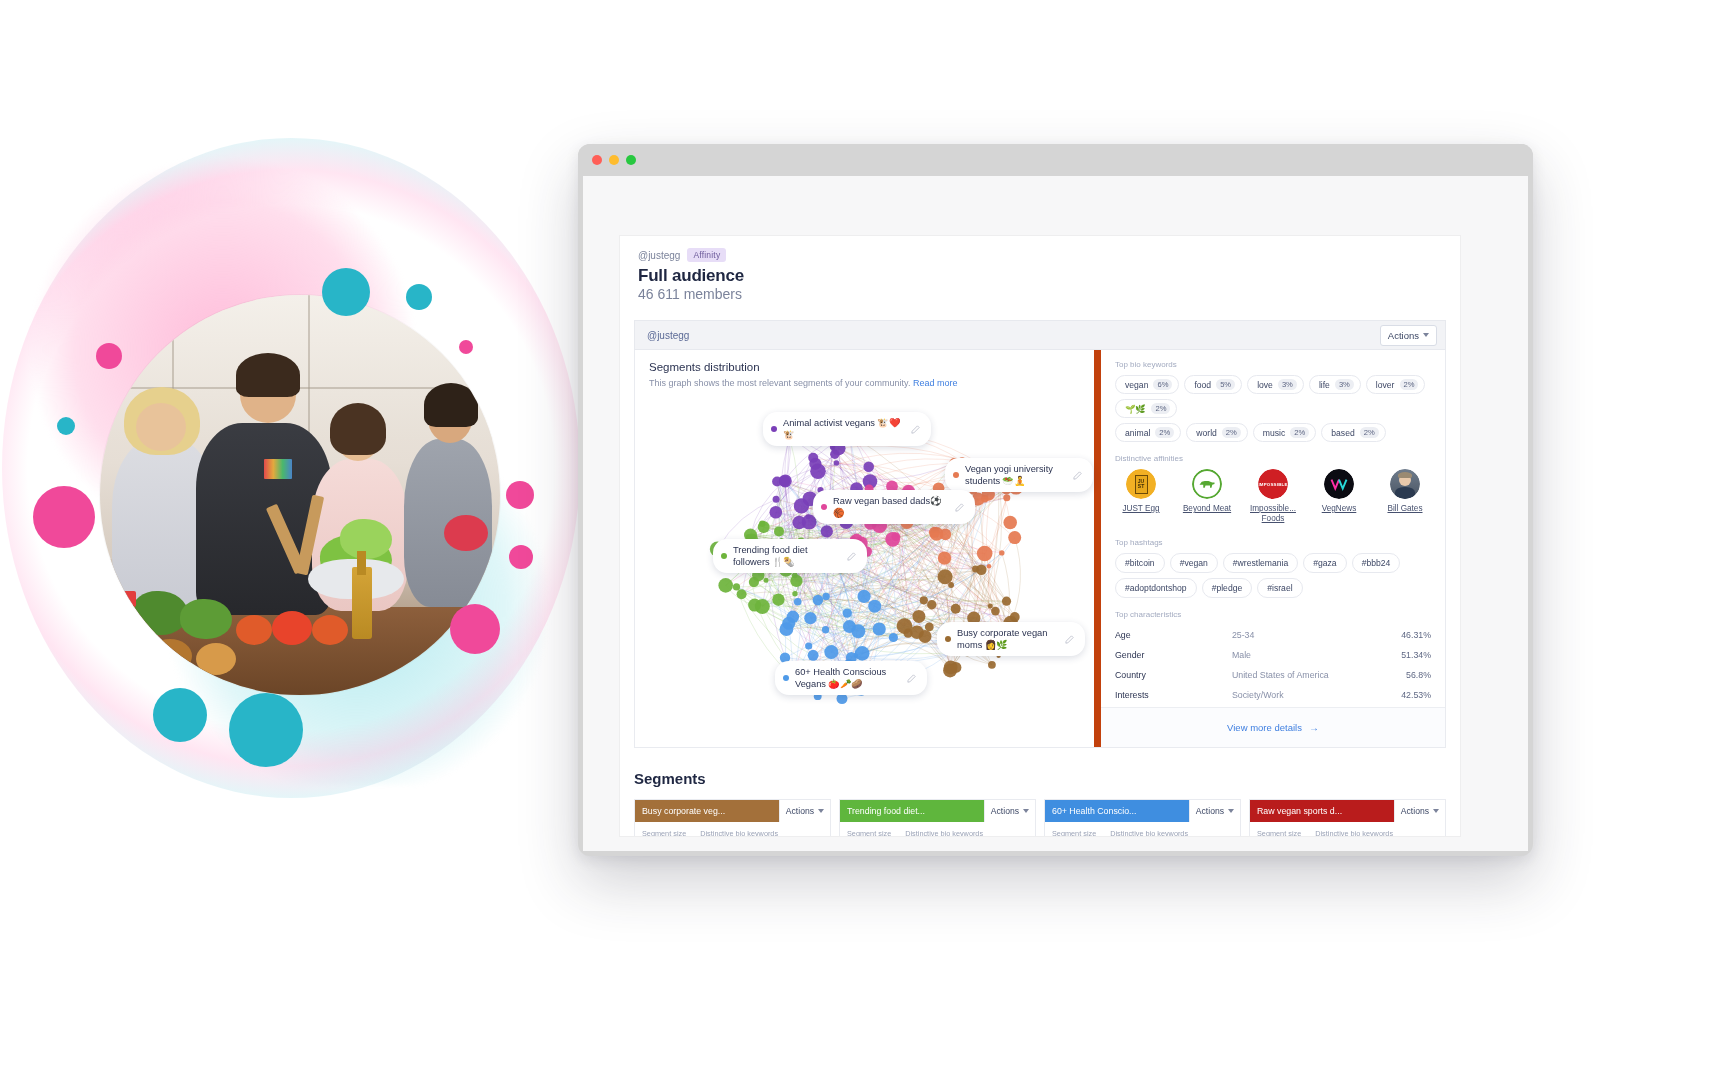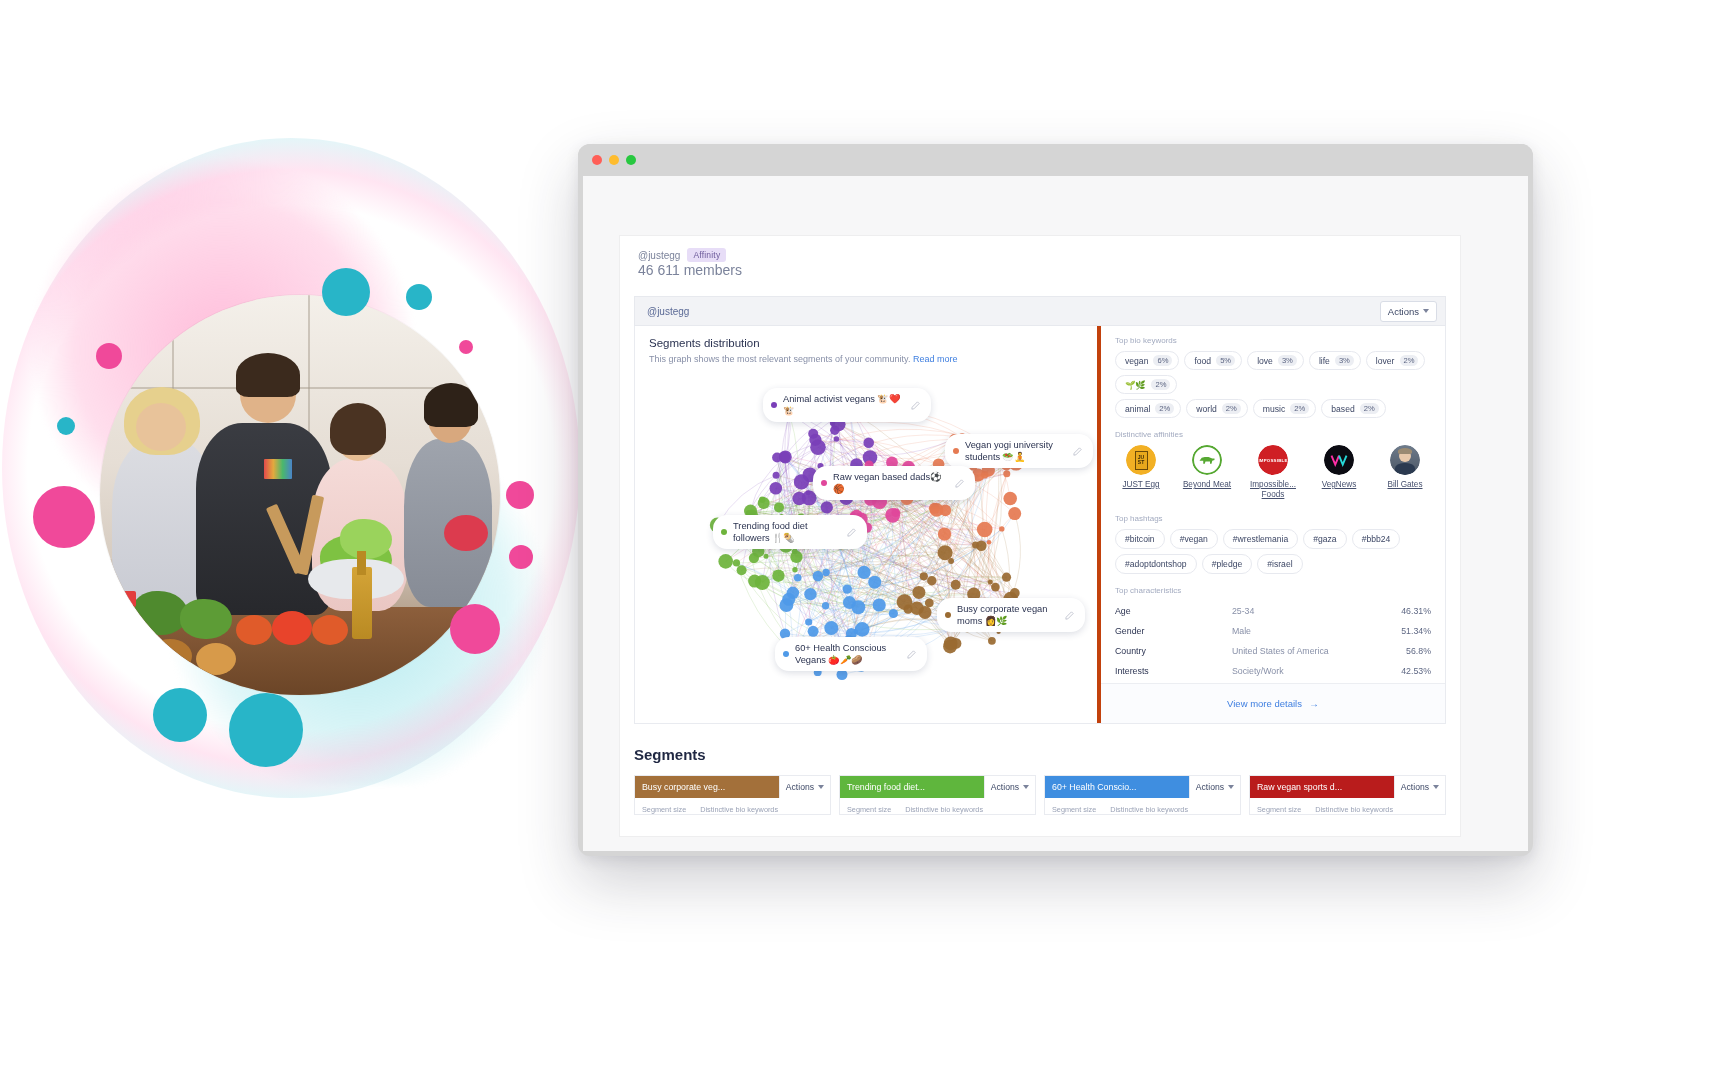--- a/index.html
+++ b/index.html
@@ -107,21 +107,21 @@
     font-size: 9.5px; color: #3c4765; background: #fff;
     border: 1px solid #d9dde6; border-radius: 3px;
     padding: 4px 7px; display: flex; align-items: center; gap: 4px;
     cursor: pointer;
   }
   .caret { width: 0; height: 0; border-left: 3px solid transparent;
            border-right: 3px solid transparent; border-top: 4px solid #7b839b; }
 
   
   .panels { margin: 0 14px; display: flex; border: 1px solid #e9ebf0; border-top: none; height: 398px; }
-  .panel-left { width: 497px; border-right: 4px solid #c2410c; position: relative; }
+  .panel-left { width: 497px; border-right: 7px solid #c2410c; position: relative; }
   .panel-right { flex: 1; position: relative; display: flex; flex-direction: column; }
 
   .sec-title { font-size: 11.5px; color: #2c3452; padding: 11px 0 0 14px; }
   .sec-sub { font-size: 9px; color: #8890a8; padding: 5px 0 0 14px; }
   .link { color: #3f7fe0; text-decoration: none; cursor: pointer; }
 
   .graph { position: absolute; left: 0; top: 44px; width: 497px; height: 352px; }
 
   .node-label {
     position: absolute;
@@ -286,20 +286,21 @@
     </div>
 
     <div class="viewport">
       <div class="page">
 
         <div class="page-head">
           <div class="handle-row">
             <span class="handle">@justegg</span>
             <span class="pill-affinity">Affinity</span>
           </div>
+          <div class="page-title">Full audience</div>
           <div class="members">46 611 members</div>
         </div>
 
         <div class="acct-bar">
           <span class="acct-name">@justegg</span>
           <span class="btn-actions">
             <span>Actions</span>
             <span class="caret"></span>
           </span>
         </div>

